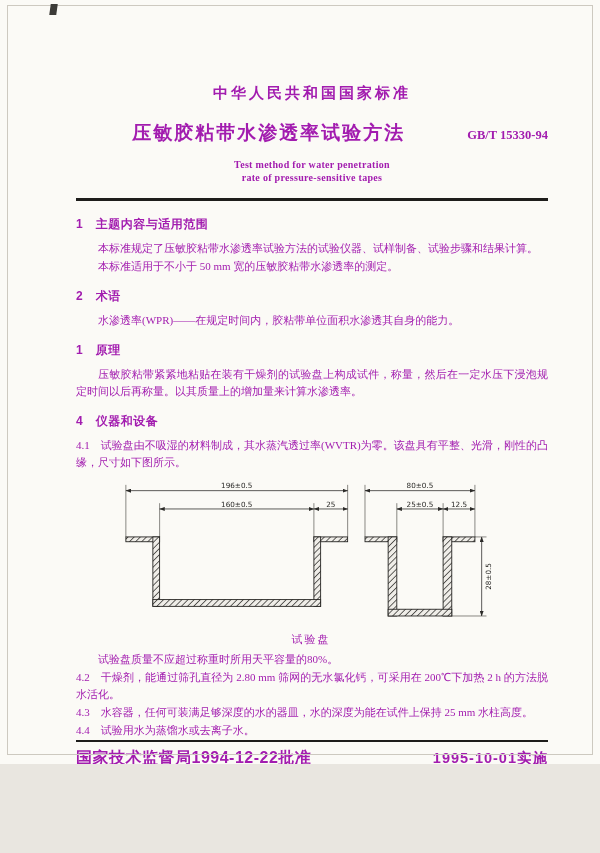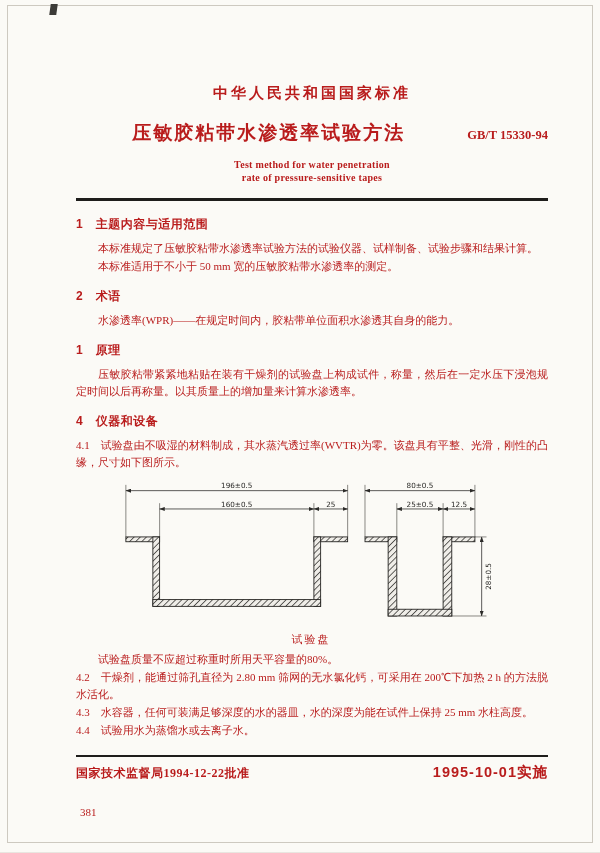--- a/index.html
+++ b/index.html
@@ -1,21 +1,21 @@
 <!DOCTYPE html>
 <html><head>
 <meta charset="utf-8">
 <style>
   * { margin:0; padding:0; box-sizing:border-box; }
   html,body { width:600px; background:#e9e6e0; }
   body { font-family:"Liberation Serif", serif; }
 
   .page {
-    position:relative; width:600px; height:852px; overflow:hidden;
-    background:#fbfaf6; color:#b91c1c;
+    position:relative; width:600px; height:764px; overflow:hidden;
+    background:#fbfaf6; color:#a21caf;
     padding:84px 52px 34px 76px;
     display:flex; flex-direction:column;
   }
   .scan-frame { position:absolute; inset:5px 7px 9px 7px; border:1px solid #cdc9c0; pointer-events:none; }
   .scan-mark  { position:absolute; left:50px; top:4px; width:7px; height:11px; background:#3c3b38; transform:skewX(-8deg); }
 
   .country-title { text-align:center; font-family:"Liberation Sans",sans-serif; font-weight:bold;
                    font-size:15px; letter-spacing:3px; }
   .title-row { display:flex; align-items:baseline; margin-top:17px; }
   .doc-title { flex:1; text-align:center; font-family:"Liberation Sans",sans-serif; font-weight:bold;
@@ -33,21 +33,21 @@
 
   .figure { margin:10px 0 4px 46px; width:378px; }
   .figure svg { display:block; width:378px; height:auto; }
   .dimtxt text { font-family:"DejaVu Sans",sans-serif; font-size:7.5px; fill:#2a2927; text-anchor:middle; }
   .fig-caption { text-align:center; font-size:11px; letter-spacing:2px; margin-top:4px; }
 
   footer { margin-top:auto; }
   .rule-footer { height:2px; background:#1e1d1b; margin-bottom:6px; }
   .footer-row { display:flex; justify-content:space-between; align-items:baseline;
                 font-family:"Liberation Sans",sans-serif; font-weight:bold; }
-  .approved { font-size:12px; letter-spacing:.5px;font-family:Liberation Serif, serif; }
+  .approved { font-size:16px; letter-spacing:.5px; }
   .implemented { font-size:14.5px; letter-spacing:1px; }
   .page-no { margin-top:24px; margin-left:4px; font-size:11px; }
 </style>
 </head>
 <body>
 
 <div class="page">
   <div class="scan-frame"></div>
   <div class="scan-mark"></div>
 

